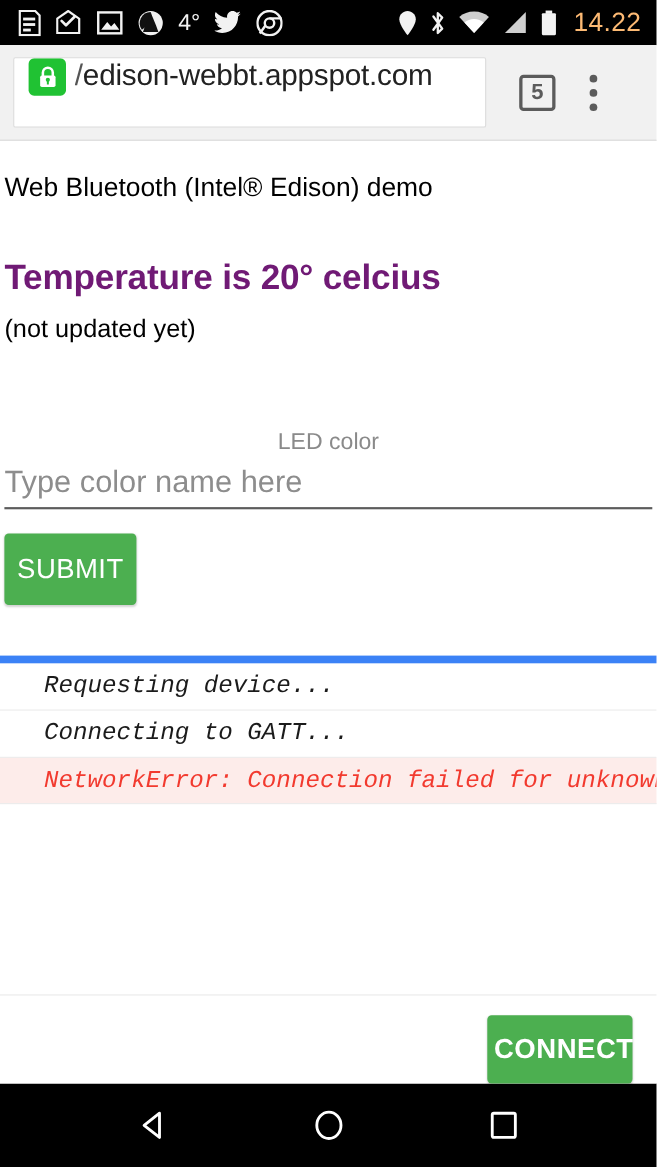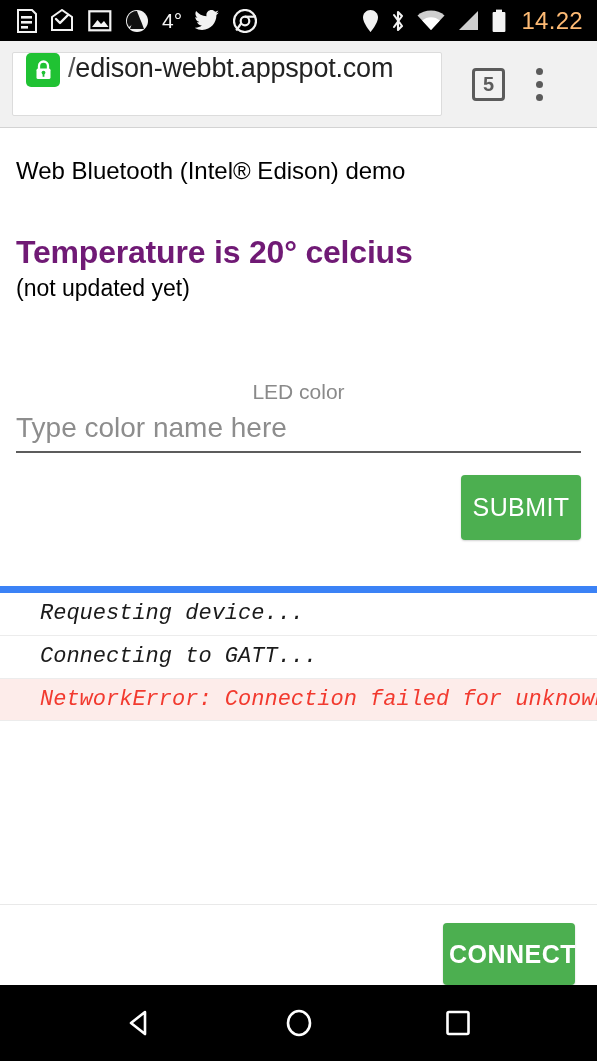--- a/index.html
+++ b/index.html
@@ -142,42 +142,42 @@
   
   .page {
     flex: 1 1 auto;
     position: relative;
     background: #ffffff;
     display: flex;
     flex-direction: column;
     min-height: 0;
   }
   .content {
-    padding: 0 16px;
+    padding: 0 4px;
     flex: 0 0 auto;
   }
   .page-title {
     font-size: 24px;
     color: #000000;
     margin: 29px 0 0 0;
     line-height: 1.2;
     font-weight: normal;
   }
   .temp-heading {
     font-size: 32px;
     font-weight: bold;
     color: #701a75;
     margin: 48px 0 0 0;
     line-height: 1.15;
     letter-spacing: -0.2px;
   }
   .temp-sub {
     font-size: 23px;
     color: #000000;
-    margin: 4px 0 0 0;
+    margin: 14px 0 0 0;
     line-height: 1.2;
   }
 
   .field-wrap {
     margin-top: 77px;
   }
   .field-label {
     font-size: 21px;
     color: #8a8a8a;
     line-height: 1.2;
@@ -197,21 +197,21 @@
     box-sizing: border-box;
     border-radius: 0;
   }
   .text-input::placeholder {
     color: #8d8d8d;
     opacity: 1;
   }
 
   .submit-row {
     display: flex;
-    justify-content: flex-end;
+    justify-content: flex-start;
     margin-top: 22px;
   }
   .btn-green {
     background: #4caf50;
     color: #ffffff;
     border: none;
     border-radius: 4px;
     font-family: "Liberation Sans", sans-serif;
     cursor: pointer;
     box-shadow: 0 1px 2px rgba(0,0,0,0.18);

